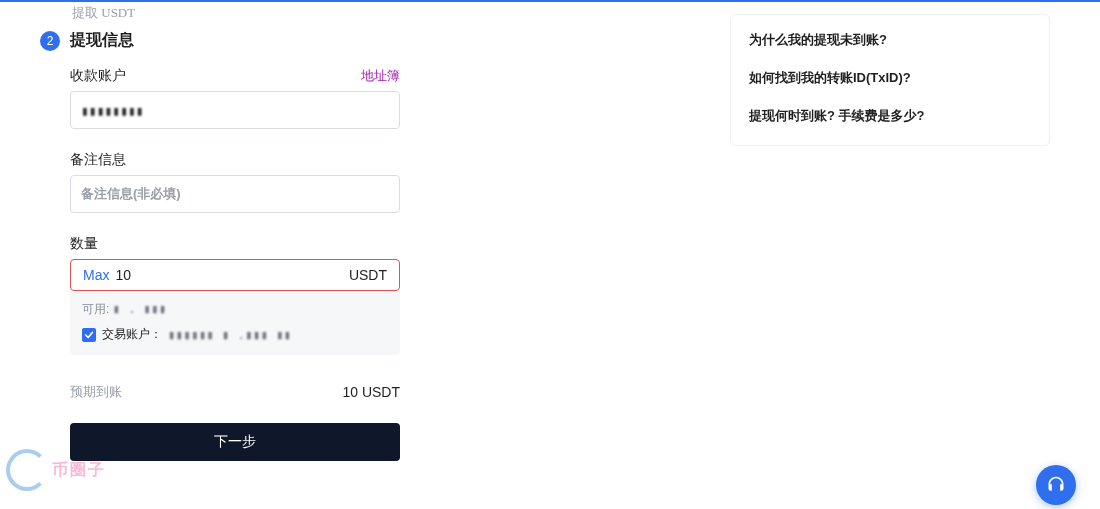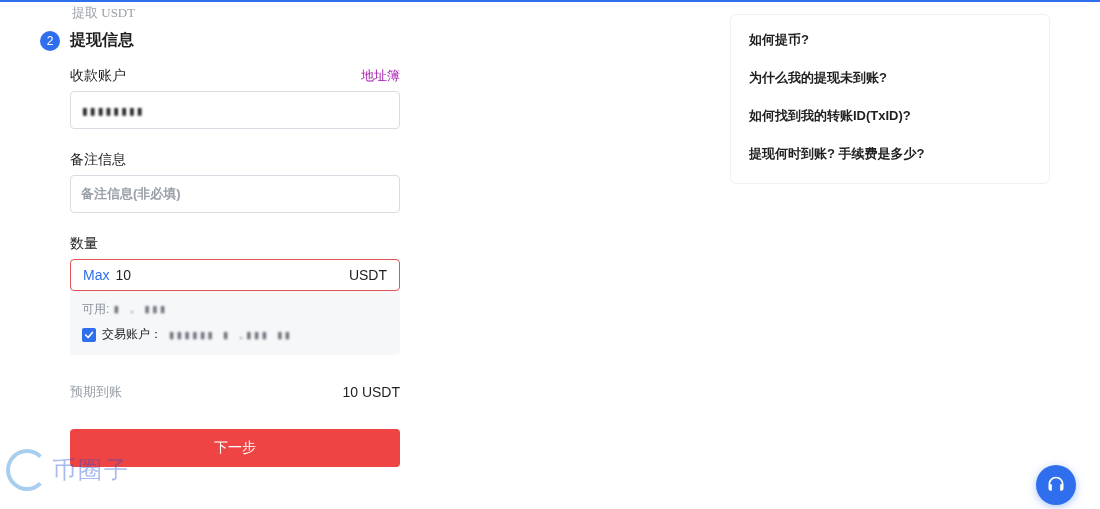--- a/index.html
+++ b/index.html
@@ -35,28 +35,28 @@
   .subinfo .masked { color: #6a6f78; letter-spacing: 0.5px; }
   .sub-check { display: flex; align-items: center; gap: 6px; text-align: center; }
   .chk { width: 14px; height: 14px; border-radius: 2px; background: #2F6FED; display: flex; align-items: center; justify-content: center; color: #fff; font-size: 10px; line-height: 1; cursor: pointer; }
   .chk svg { width: 10px; height: 10px; display: block; }
 
   .expect-row { display: flex; justify-content: space-between; align-items: center; margin-top: 28px; }
   .expect-label { color: #9aa0a8; font-size: 13px; }
   .expect-val { color: #1f1f1f; font-size: 14px; }
   .fee-note { color: #5c6370; font-size: 12px; margin-top: 6px; }
 
-  .next-btn { width: 100%; height: 38px; margin-top: 28px; background: #ef4444; color: #fff; border: none; border-radius: 4px; font-size: 14px; cursor: pointer; }
+  .next-btn { width: 100%; height: 38px; margin-top: 22px; background: #0f172a; color: #fff; border: none; border-radius: 4px; font-size: 14px; cursor: pointer; }
 
   .faq { position: absolute; right: 50px; top: 14px; width: 320px; background: #fff; border: 1px solid #eef0f3; border-radius: 6px; padding: 6px 0 10px; }
   .faq-item { padding: 10px 18px; font-size: 13px; font-weight: 600; color: #1f1f1f; cursor: pointer; }
 
   .watermark { position: absolute; left: 6px; bottom: 18px; display: flex; align-items: center; gap: 4px; opacity: 0.38; pointer-events: none; }
   .wm-icon { width: 42px; height: 42px; border: 4px solid #1e7fd6; border-radius: 50%; border-right-color: transparent; }
-  .wm-text { font-size: 24px; color: #1d4ed8; letter-spacing: 2px; font-weight: 400;}
+  .wm-text { font-size: 16px; color: #ec4899; letter-spacing: 2px; font-weight: 700;}
 
   .help-fab { position: absolute; right: 24px; bottom: 4px; width: 40px; height: 40px; border-radius: 50%; background: #2F6FED; color: #fff; display: flex; align-items: center; justify-content: center; cursor: pointer; box-shadow: 0 2px 8px rgba(47,111,237,0.4); }
   .help-fab svg { width: 20px; height: 20px; }
 </style>
 </head>
 <body>
 
 <div class="topbar"></div>
 
 <div class="main">
@@ -113,21 +113,20 @@
     <div class="expect-row">
       <div class="expect-label">预期到账</div>
       <div class="expect-val">10 USDT</div>
     </div>
 
     <button class="next-btn">下一步</button>
   </div>
 </div>
 
 <div class="faq">
-  <div class="faq-item">如何提币?</div>
   <div class="faq-item">为什么我的提现未到账?</div>
   <div class="faq-item">如何找到我的转账ID(TxID)?</div>
   <div class="faq-item">提现何时到账? 手续费是多少?</div>
 </div>
 
 <div class="watermark">
   <div class="wm-icon"></div>
   <div class="wm-text">币圈子</div>
 </div>
 

